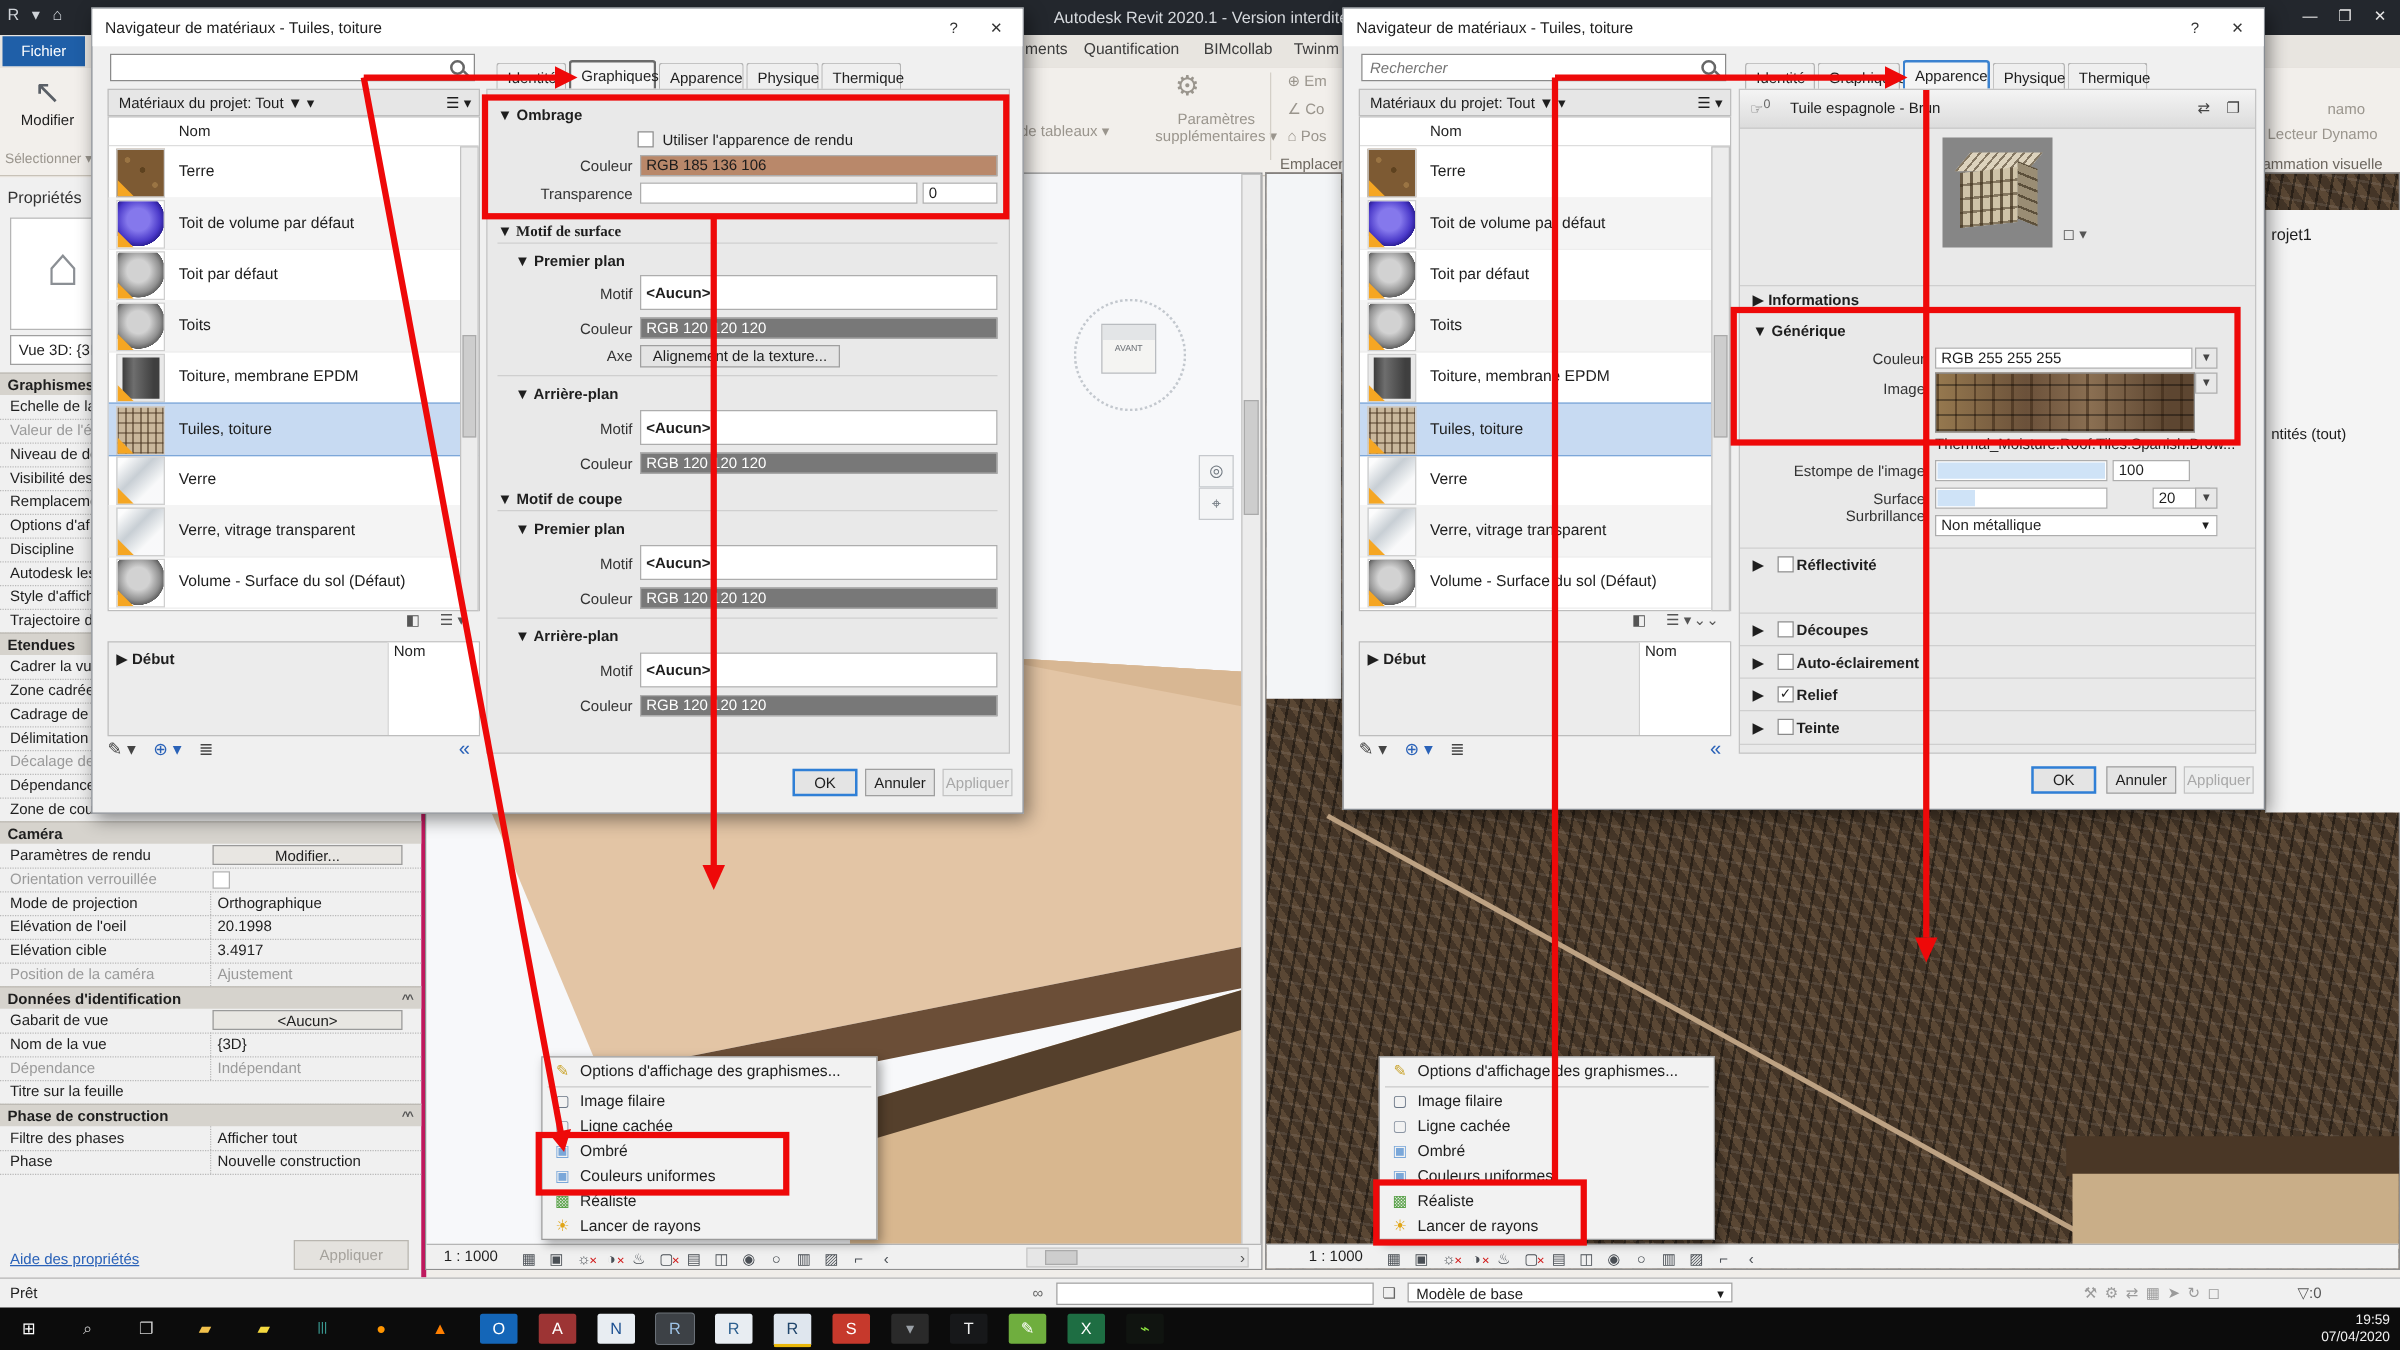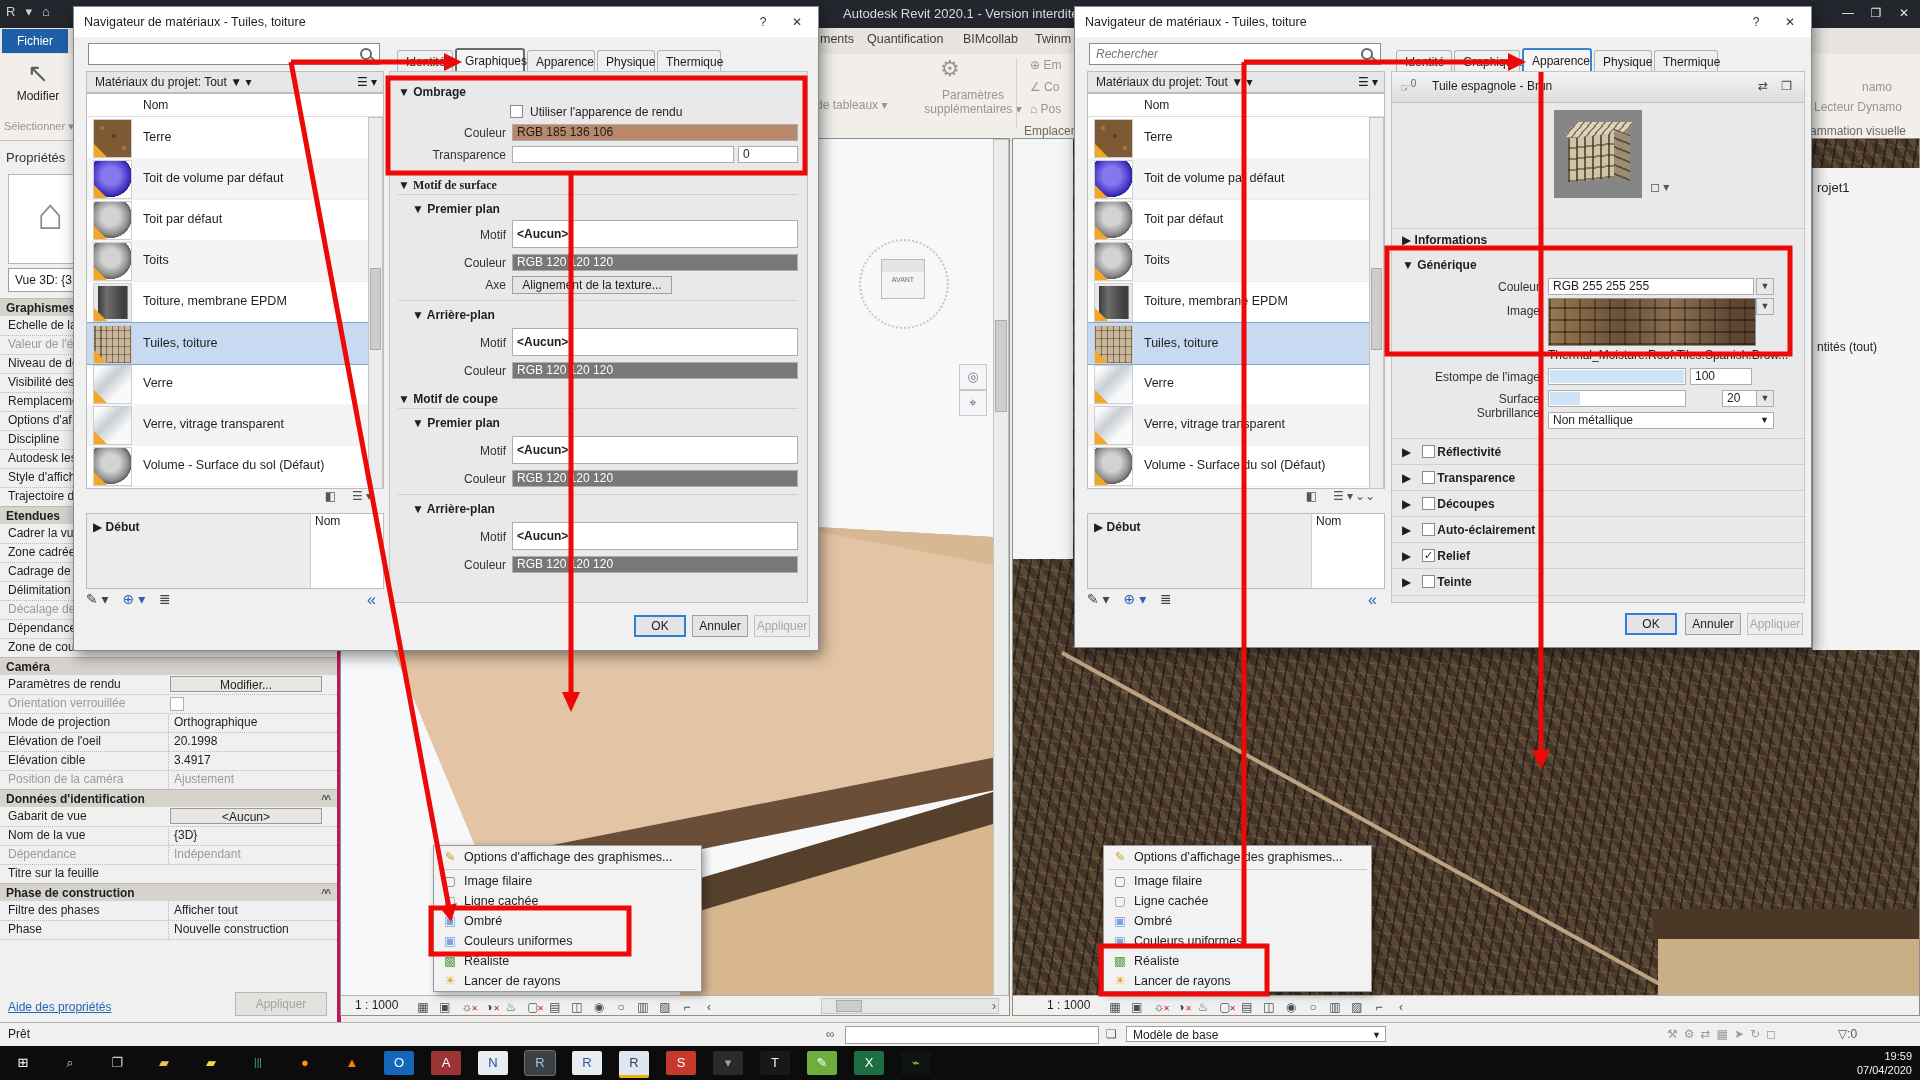--- a/index.html
+++ b/index.html
@@ -603,21 +603,20 @@
       <span class="fldlabel" style="left:10px;top:320px;width:138px;">Surface</span>
       <div class="slider" style="left:156px;top:318px;width:138px;">
           <span class="fill" style="width:30px;"></span>
         </div>
       <div class="fld white" style="left:298px;top:318px;width:46px;margin-left:32px;">20</div>
       <div class="ddbtn" style="left:364px;top:318px;">▼</div>
       <span class="fldlabel" style="left:10px;top:334px;width:138px;">Surbrillance</span>
       <div class="fld white" style="left:156px;top:340px;width:226px;"><span>Non métallique</span><span class="ab" style="right:4px;font-size:9px;">▼</span></div>
 
       <div class="ab exprow" style="left:0;top:366px;width:100%;height:26px;line-height:26px;"><span style="padding-left:10px;">▶</span><span class="chkbox" style="left:30px;top:6px;"></span><span style="padding-left:26px;">Réflectivité</span></div>
-      <div class="ab exprow" style="left:0;top:392px;width:100%;height:26px;line-height:26px;"><span style="padding-left:10px;">▶</span><span class="chkbox" style="left:30px;top:6px;"></span><span style="padding-left:26px;">Transparence</span></div>
       <div class="ab exprow" style="left:0;top:418px;width:100%;height:26px;line-height:26px;"><span style="padding-left:10px;">▶</span><span class="chkbox" style="left:30px;top:6px;"></span><span style="padding-left:26px;">Découpes</span></div>
       <div class="ab exprow" style="left:0;top:444px;width:100%;height:26px;line-height:26px;"><span style="padding-left:10px;">▶</span><span class="chkbox" style="left:30px;top:6px;"></span><span style="padding-left:26px;">Auto-éclairement</span></div>
       <div class="ab exprow" style="left:0;top:470px;width:100%;height:26px;line-height:26px;"><span style="padding-left:10px;">▶</span><span class="chkbox" style="left:30px;top:6px;">✓</span><span style="padding-left:26px;">Relief</span></div>
       <div class="ab exprow" style="left:0;top:496px;width:100%;height:26px;line-height:26px;border-bottom:1px solid #cfcfcf;"><span style="padding-left:10px;">▶</span><span class="chkbox" style="left:30px;top:6px;"></span><span style="padding-left:26px;">Teinte</span></div>
     </div>
 
     <div class="btn def ab" style="left:550px;top:606px;width:52px;height:22px;line-height:19px;">OK</div>
     <div class="btn ab" style="left:610px;top:606px;width:56px;height:22px;line-height:21px;">Annuler</div>
     <div class="btn dis ab" style="left:672px;top:606px;width:56px;height:22px;line-height:21px;">Appliquer</div>
   </div>

